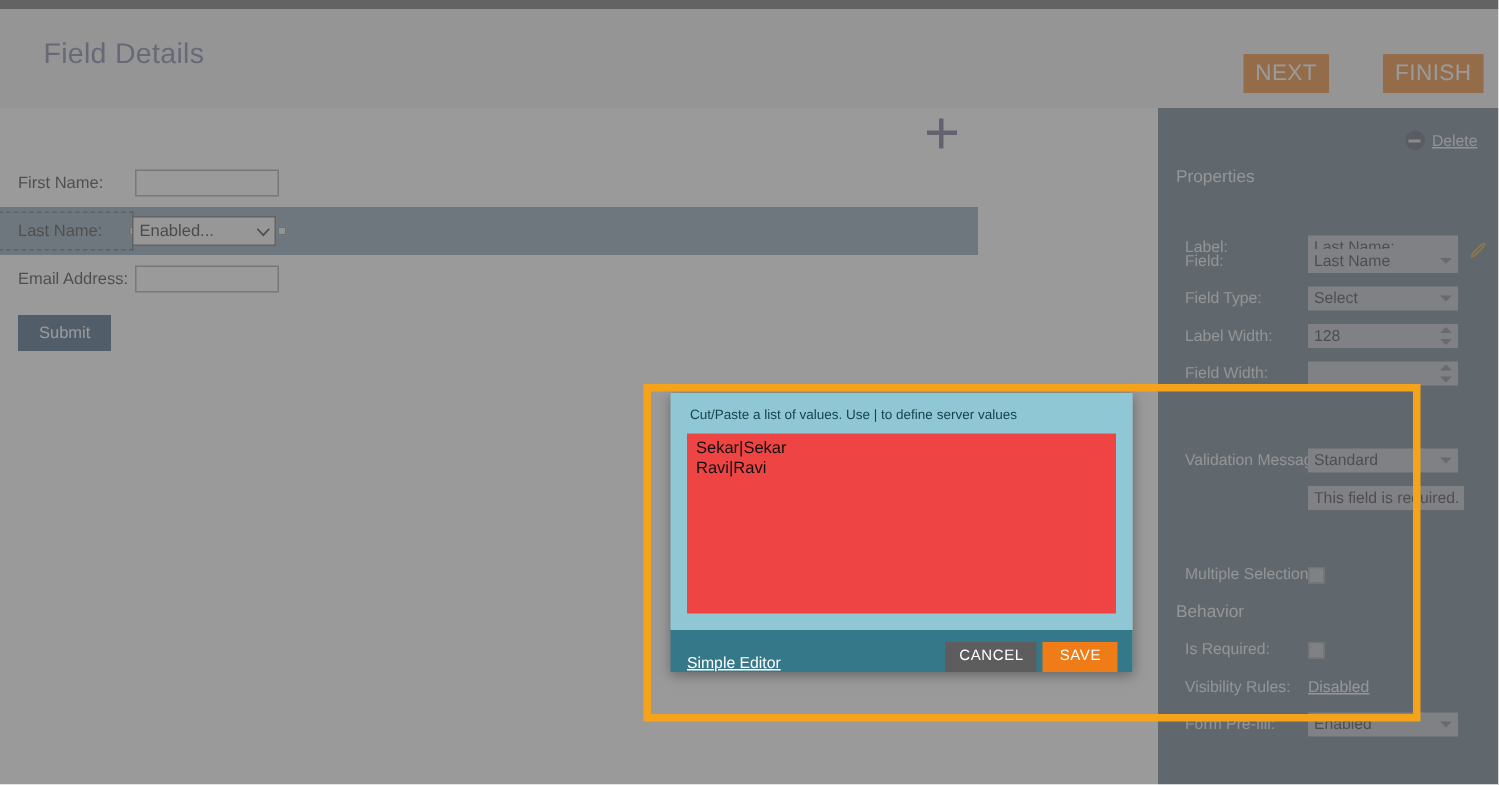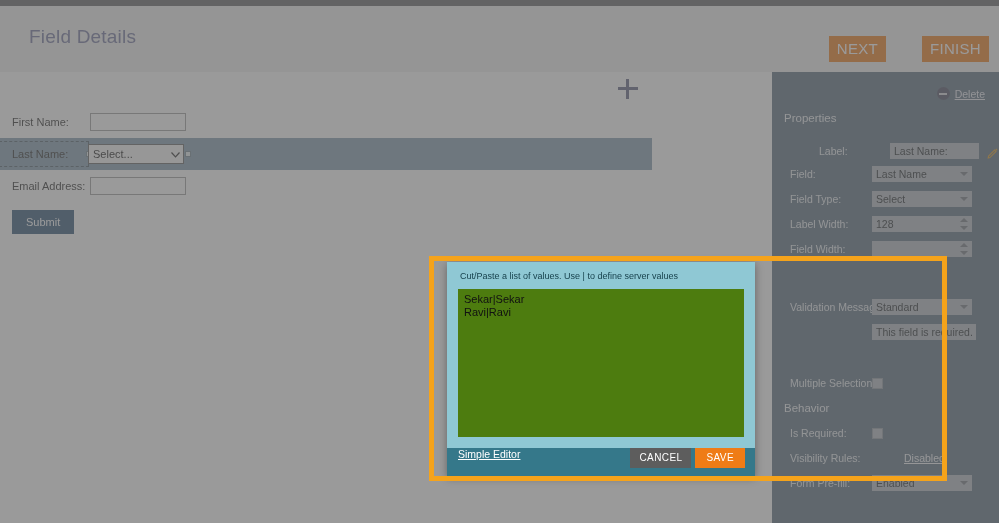--- a/index.html
+++ b/index.html
@@ -312,37 +312,37 @@
     background: #8fc8d4;
     padding: 9px 11px 11px 11px;
   }
   .modal-hint {
     font-size: 9px;
     color: #18434e;
     margin: 0 0 8px 2px;
   }
   .modal-textarea {
     width: 100%;
-    height: 148px;
-    background: #4d7c0f;
+    height: 120px;
+    background: #ef4444;
     border: none;
     resize: none;
     outline: none;
     padding: 4px 6px;
     font-family: "Liberation Sans", sans-serif;
     font-size: 11px;
     color: #111111;
     line-height: 13px;
     display: block;
   }
   .modal-foot {
     background: #35788a;
     height: 28px;
     display: flex;
-    align-items: flex-start;
+    align-items: flex-end;
     padding: 0 10px 0 11px;
   }
   .simple-editor {
     flex: 1;
     font-size: 10.5px;
     color: #ffffff;
     text-decoration: underline;
     cursor: pointer;
   }
   .btn-cancel {
@@ -405,21 +405,21 @@
 
           <div class="form-row">
             <div class="fld-label">First Name:</div>
             <input class="txt-input" type="text" value="" style="">
           </div>
 
           <div class="form-row selected">
             <div class="fld-label">Last Name:</div>
             <div class="sel-handle"></div>
             <div class="sel-input">
-              <span>Select...</span>
+              <span>Enabled...</span>
               <span class="sel-caret">
                 <svg width="9" height="6" viewBox="0 0 9 6">
                     <path d="M0.5 0.5 L4.5 4.8 L8.5 0.5" fill="none" stroke="#3b3b3b" stroke-width="1.2"></path>
                   </svg>
               </span>
             </div>
             <div class="sel-handle right"></div>
           </div>
 
           <div class="form-row">
@@ -435,21 +435,21 @@
 
       <div class="props">
 
         <div class="delete-link-row">
           <span class="del-icon"></span>
           <span class="del-text">Delete</span>
         </div>
 
         <div class="sec-head" style="top:40px;">Properties</div>
 
-        <div class="prop-row" style="top:68px;margin-left:29px;">
+        <div class="prop-row" style="top:82px;">
           <div class="prop-label">Label:</div>
           <div class="prop-field plain">
             <span>Last Name:</span>
           </div>
           <span class="pencil">
             <svg width="13" height="13" viewBox="0 0 13 13">
               <path d="M2.5 10.2 L8.6 4.1 L10.0 5.5 L3.9 11.6 L2.2 12.0 Z" fill="none" stroke="#e0a233" stroke-width="1.1"></path>
               <path d="M9.3 3.4 L10.2 2.5 L11.6 3.9 L10.7 4.8 Z" fill="#e0a233"></path>
             </svg>
           </span>
@@ -509,21 +509,21 @@
           <span class="prop-check"></span>
         </div>
 
         <div class="sec-head" style="top:330px;">Behavior</div>
 
         <div class="prop-row" style="top:350px;">
           <div class="prop-label">Is Required:</div>
           <span class="prop-check"></span>
         </div>
 
-        <div class="prop-row" style="top:375px;gap:32px;">
+        <div class="prop-row" style="top:375px;">
           <div class="prop-label">Visibility Rules:</div>
           <span class="prop-link">Disabled</span>
         </div>
 
         <div class="prop-row" style="top:400px;">
           <div class="prop-label">Form Pre-fill:</div>
           <div class="prop-field">
             <span>Enabled</span>
             <span class="prop-caret"></span>
           </div>

